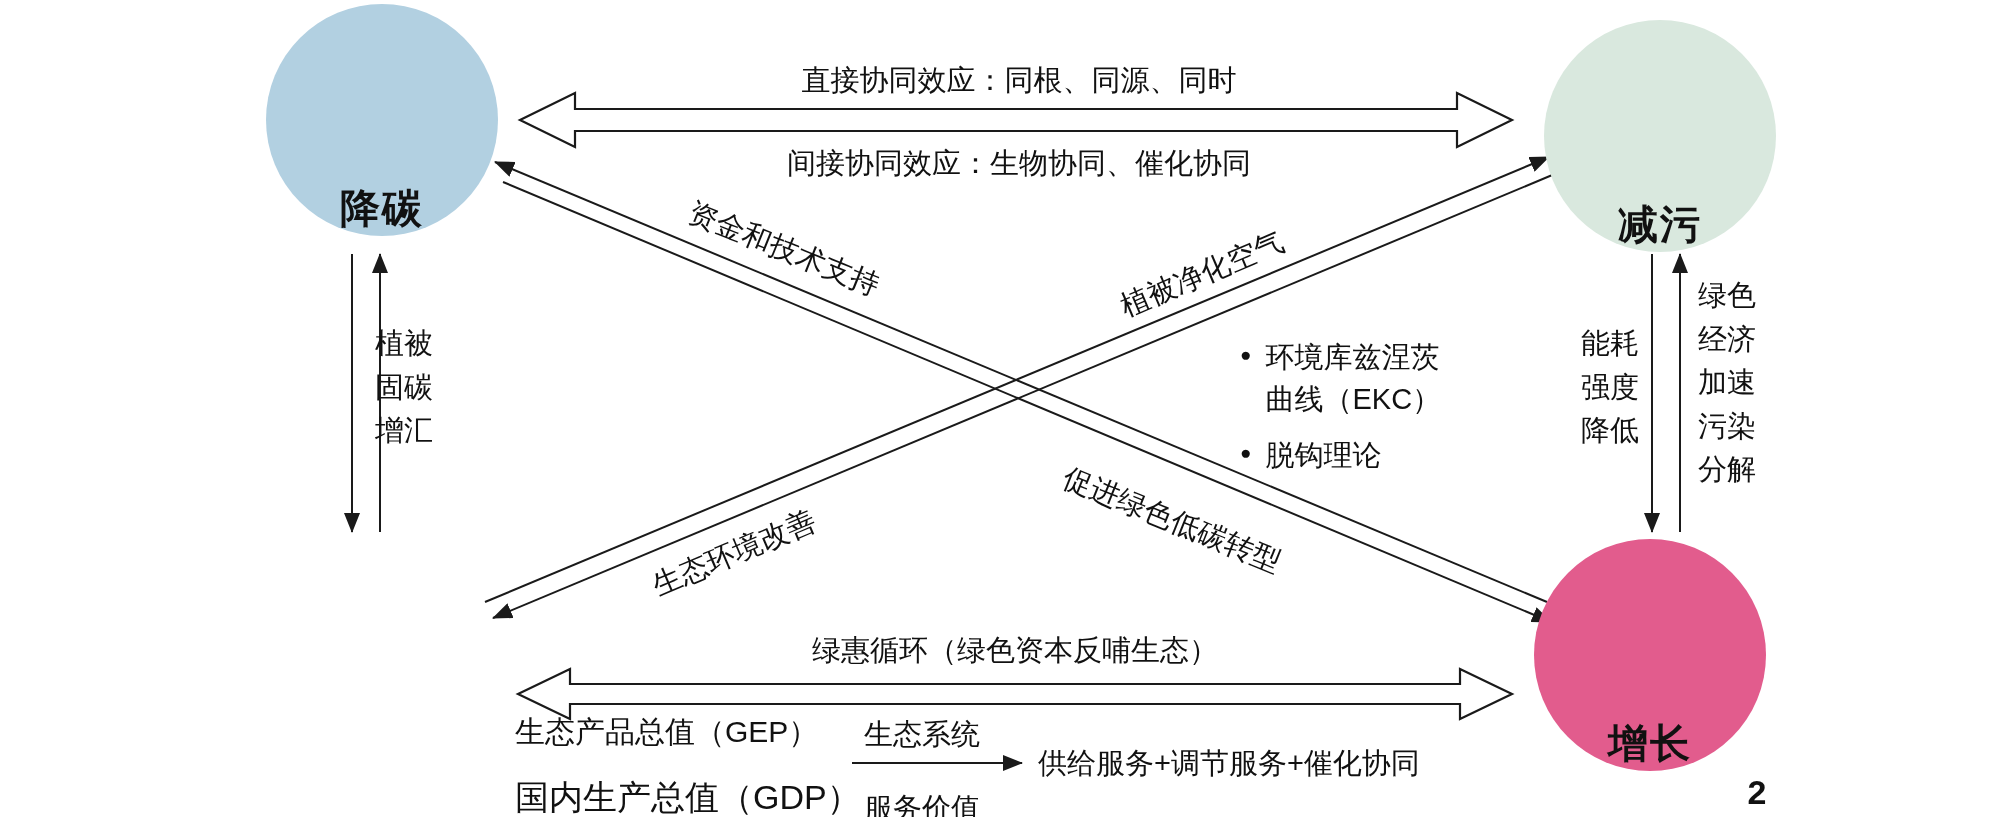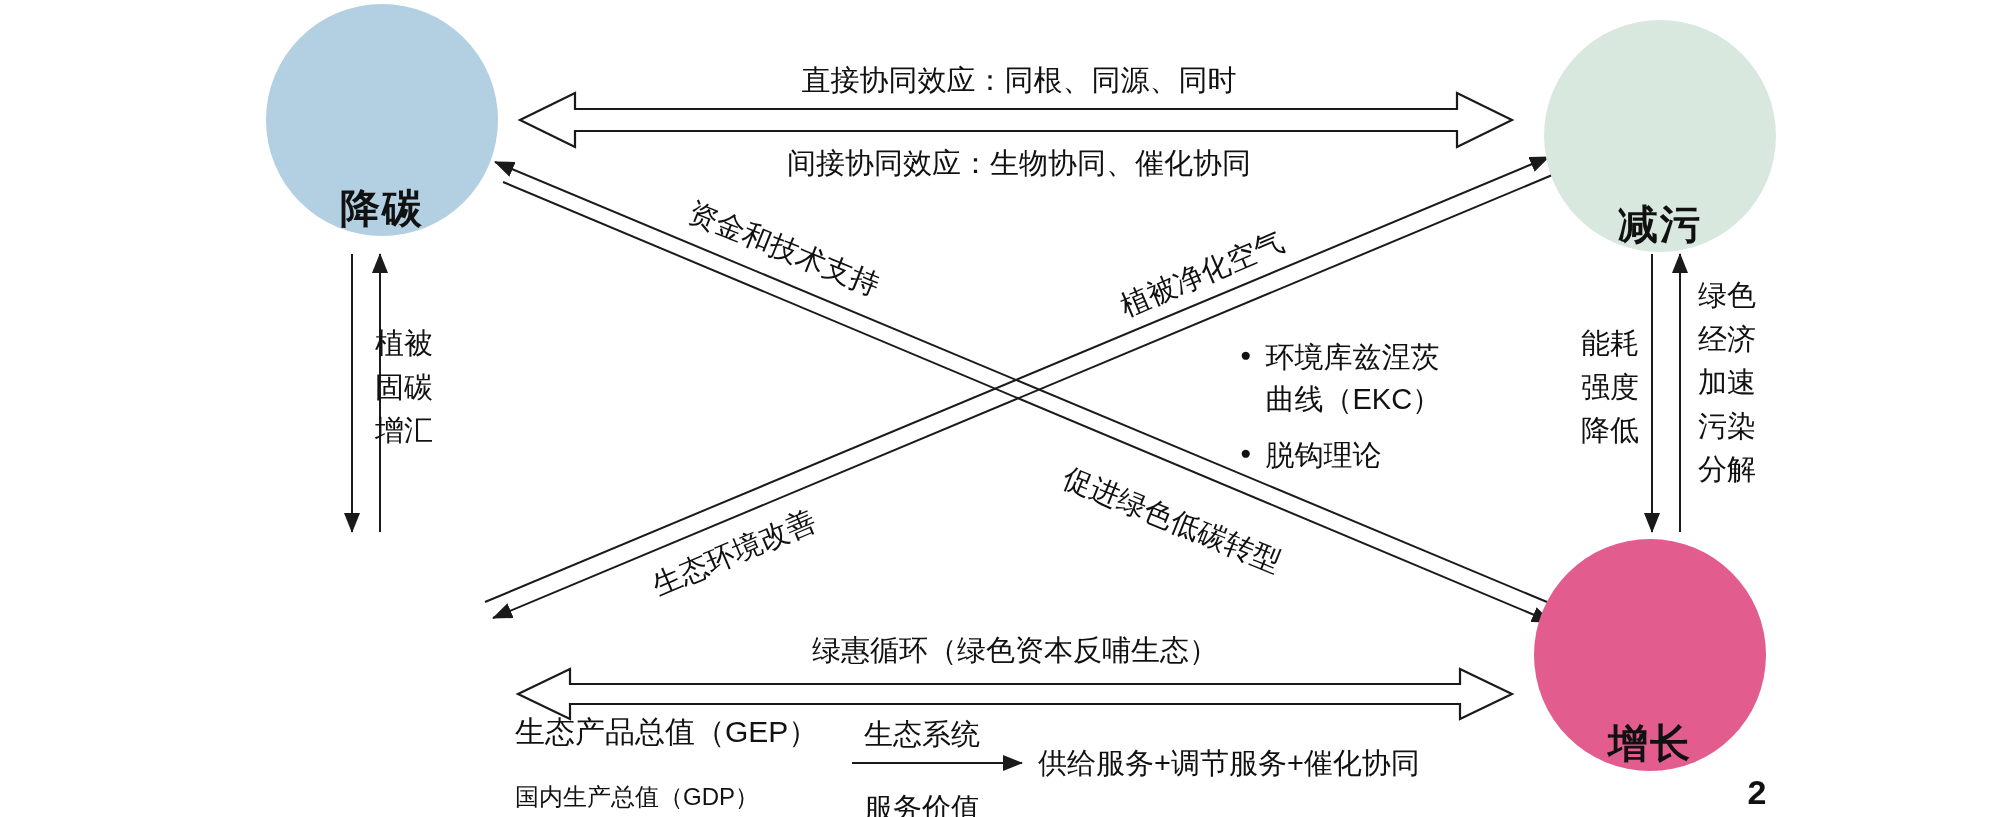--- a/index.html
+++ b/index.html
@@ -104,20 +104,20 @@
 曲线（EKC）</span>
     </div>
     <div class="theory-item">
       <span class="bullet">●</span>
       <span class="theory-text">脱钩理论</span>
     </div>
   </div>
 
   <div class="lbl" style="left:1015px; top:650px;">绿惠循环（绿色资本反哺生态）</div>
   <div class="lbl left-align" style="left:515px; top:732px; font-size:30px;">生态产品总值（GEP）</div>
-  <div class="lbl left-align" style="left:515px; top:797px; font-size:24px;">国内生产总值（GDP）</div>
+  <div class="lbl left-align" style="left:515px; top:797px; font-size:34px;">国内生产总值（GDP）</div>
   <div class="lbl" style="left:922px; top:734px;">生态系统</div>
   <div class="lbl" style="left:922px; top:796px;margin-top:12px;">服务价值</div>
   <div class="lbl left-align" style="left:1038px; top:763px;">供给服务+调节服务+催化协同</div>
 
   <div class="page-num">2</div>
 
 </div>
 
 </body></html>

